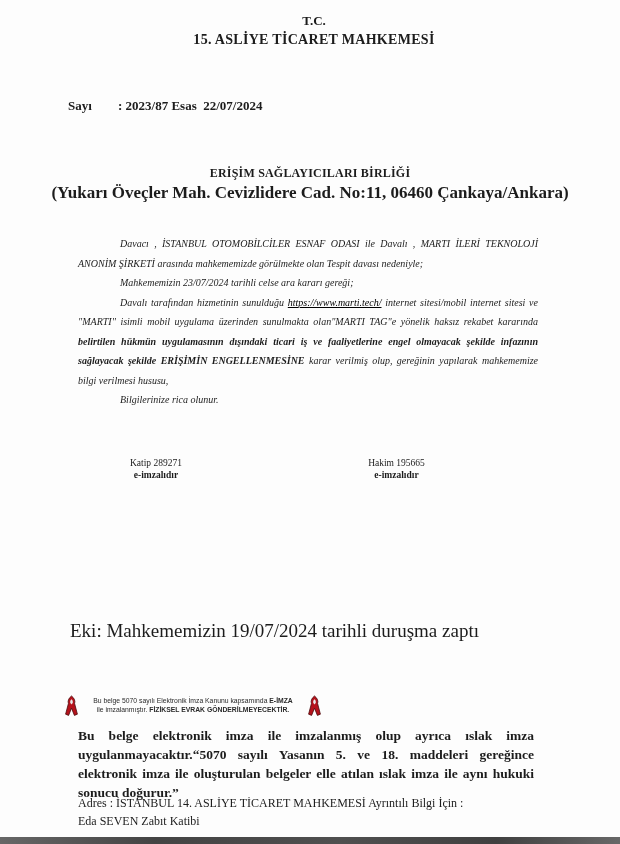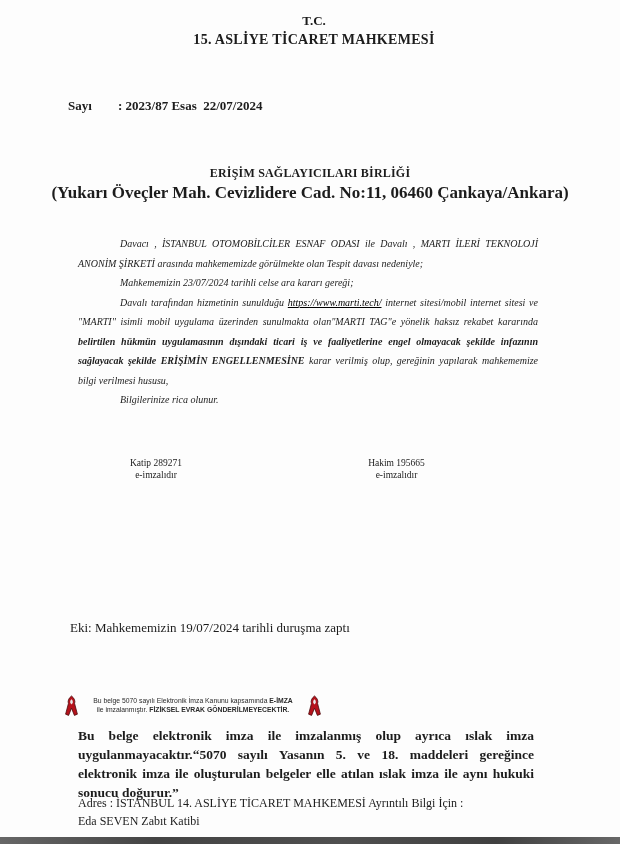--- a/index.html
+++ b/index.html
@@ -49,25 +49,25 @@
   .body-text .b { font-weight: bold; }
   .signatures {
     position: absolute;
     top: 458px; left: 0; right: 0; height: 40px;
     font-size: 9.5px;
     margin-left: 21px;
   }
   .sig-block { position: absolute; text-align: center; }
   .sig-block.katip { left: 90px; width: 90px; }
   .sig-block.hakim { left: 328px; width: 95px; }
-  .sig-block .sig-note { font-weight: normal; margin-top: 2px; }
+  .sig-block .sig-note { font-weight: bold; margin-top: 2px; }
   .attachment {
     position: absolute;
     top: 620px; left: 70px;
-    font-size: 13px;
+    font-size: 19px;
   }
   .stamp {
     position: absolute;
     top: 695px; left: 64px;
     display: flex; align-items: center; gap: 5px;
   }
   .stamp .stamp-text {
     width: 218px;
     text-align: center;
     font-family: "Liberation Sans", sans-serif;

